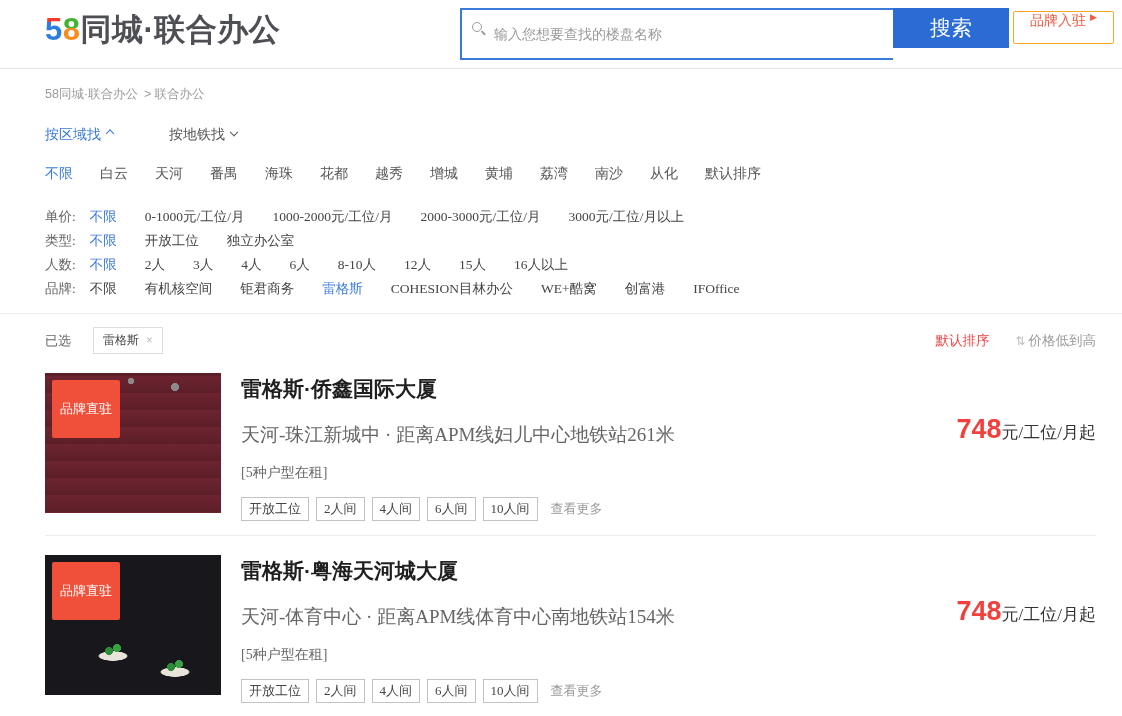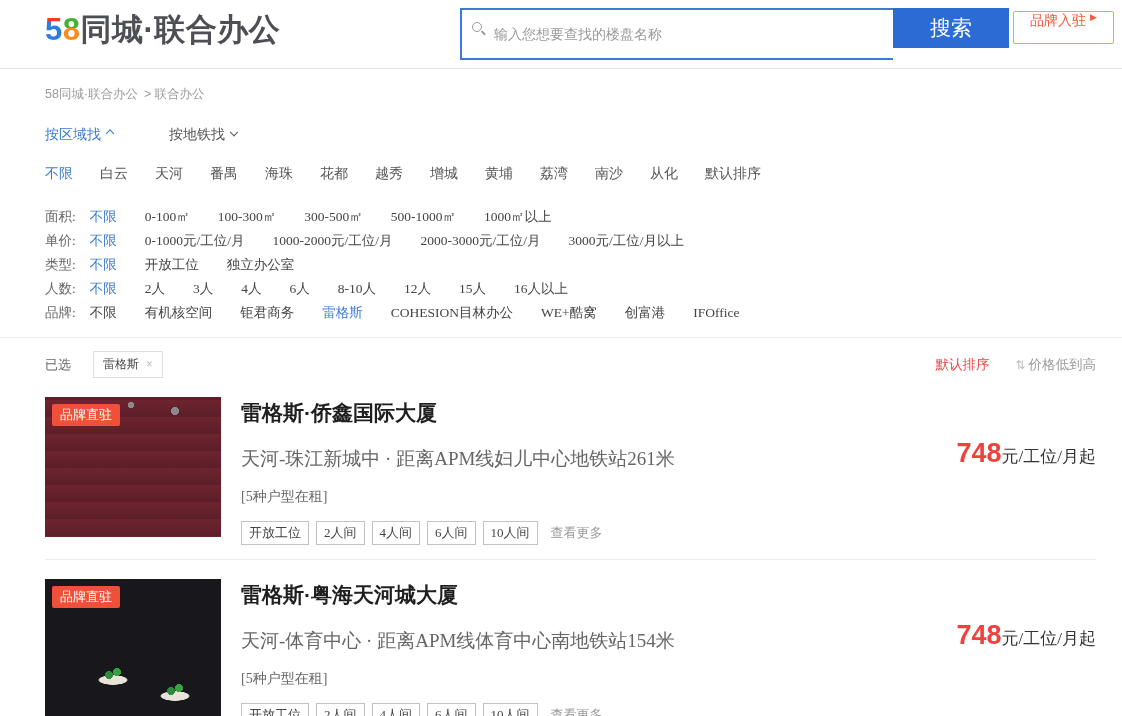--- a/index.html
+++ b/index.html
@@ -68,21 +68,21 @@
   .sortgrp { margin-left:auto; display:flex; align-items:center; font-size:13.5px; }
   .sort-default { color:#ef4444; margin-right:26px; }
   .sort-icon { color:#bbb; font-size:12px; margin-right:3px; }
   .sort-price { color:#999; }
 
   
   .card { position:relative; display:flex; padding:19px 0 14px; border-bottom:1px solid #ececec; }
   .photo { position:relative; width:176px; height:140px; flex:0 0 176px; cursor:pointer;
     background-repeat:no-repeat; }
   .badge { position:absolute; top:7px; left:7px; background:#f0503a; color:#fff;
-    font-size:13px; padding:2px 8px; border-radius:2px; }
+    font-size:13px; padding:20px 8px; border-radius:2px; }
   .info { margin-left:20px; }
   .title { font-size:21px; font-weight:700; color:#1f1f1f; margin-top:2px; cursor:pointer; }
   .loc { margin-top:19px; font-size:19px; color:#666; font-family:"Liberation Serif", serif; }
   .avail { margin-top:16px; font-size:14px; color:#666; font-family:"Liberation Serif", serif; }
   .tags { margin-top:15px; display:flex; align-items:center; }
   .tag { border:1px solid #c3c3c3; padding:2px 7px; margin-right:7px; font-size:13px;
     color:#444; font-family:"Liberation Serif", serif; cursor:pointer; }
   .more { color:#999; font-size:13px; margin-left:6px; font-family:"Liberation Serif", serif; }
   .price { position:absolute; right:0; top:60px; white-space:nowrap; }
   .price .num { color:#f0413e; font-size:27px; font-weight:700; }
@@ -154,21 +154,20 @@
   </div>
 
   <div class="tabs">
     <a class="tab active"><span>按区域找</span><span class="chev up"></span></a>
     <a class="tab"><span>按地铁找</span><span class="chev down"></span></a>
   </div>
 
   <div class="district-row" id="district-row"><a class="sel">不限</a><a class="">白云</a><a class="">天河</a><a class="">番禺</a><a class="">海珠</a><a class="">花都</a><a class="">越秀</a><a class="">增城</a><a class="">黄埔</a><a class="">荔湾</a><a class="">南沙</a><a class="">从化</a><a class="">默认排序</a></div>
 
   <div class="filter-rows" id="filter-rows">
-      <div class="frow"><span class="flabel">面积:</span><a class="flink sel">不限</a><a class="flink">0-100㎡</a><a class="flink">100-300㎡</a><a class="flink">300-500㎡</a><a class="flink">500-1000㎡</a><a class="flink">1000㎡以上</a></div>
       <div class="frow"><span class="flabel">单价:</span><a class="flink sel">不限</a><a class="flink">0-1000元/工位/月</a><a class="flink">1000-2000元/工位/月</a><a class="flink">2000-3000元/工位/月</a><a class="flink">3000元/工位/月以上</a></div>
       <div class="frow"><span class="flabel">类型:</span><a class="flink sel">不限</a><a class="flink">开放工位</a><a class="flink">独立办公室</a></div>
       <div class="frow"><span class="flabel">人数:</span><a class="flink sel">不限</a><a class="flink">2人</a><a class="flink">3人</a><a class="flink">4人</a><a class="flink">6人</a><a class="flink">8-10人</a><a class="flink">12人</a><a class="flink">15人</a><a class="flink">16人以上</a></div>
       <div class="frow"><span class="flabel">品牌:</span><a class="flink">不限</a><a class="flink">有机核空间</a><a class="flink">钜君商务</a><a class="flink sel">雷格斯</a><a class="flink">COHESION目林办公</a><a class="flink">WE+酷窝</a><a class="flink">创富港</a><a class="flink">IFOffice</a></div>
     </div>
 </div>
 
 <div class="hr container"></div>
 
 <div class="container">

